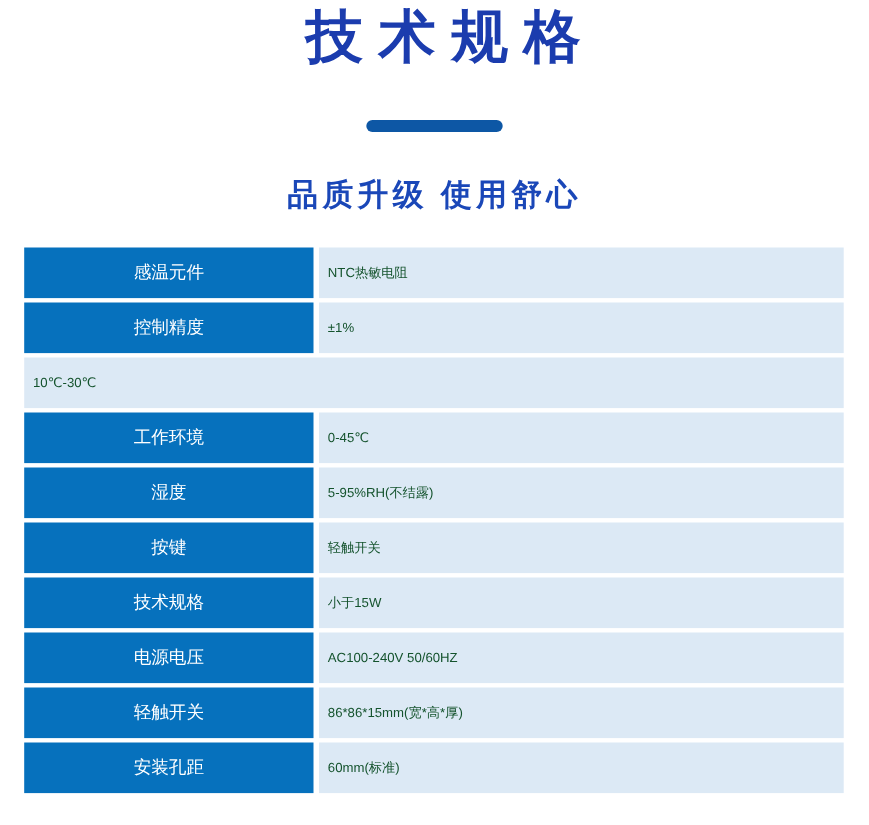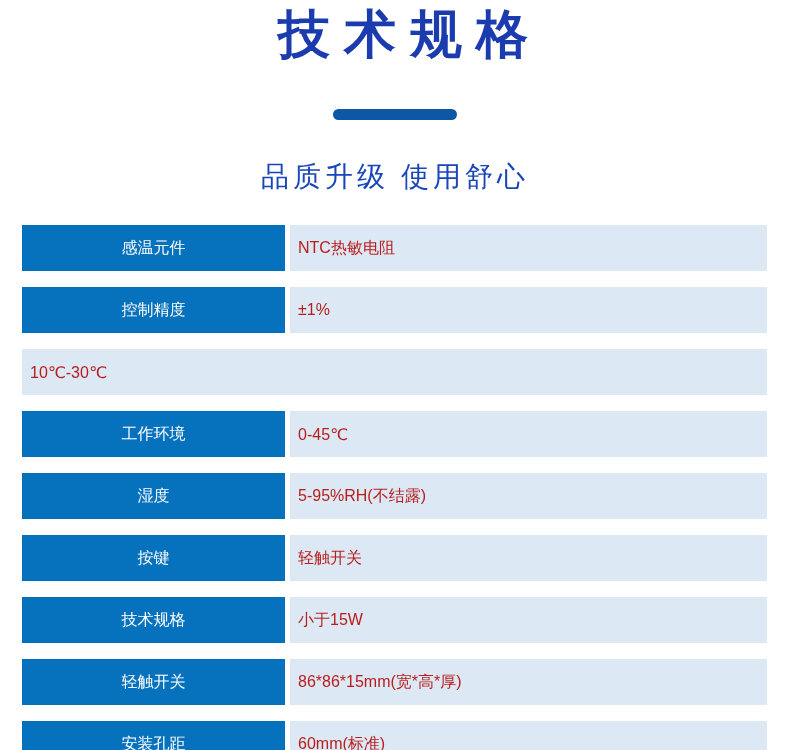--- a/index.html
+++ b/index.html
@@ -32,48 +32,48 @@
     width: 124px;
     height: 11px;
     border-radius: 6px;
     background: #0d57a5;
     margin: 47px auto 0 auto;
   }
   .subtitle {
     margin-top: 42px;
     font-size: 28px;
     line-height: 30px;
-    font-weight: 400;
+    font-weight: 700;
     letter-spacing: 4px;
     color: #1a47b8;
   }
   .spec-table {
     margin: 33px 23px 0 22px;
   }
   .spec-row {
     display: flex;
     height: 46px;
-    margin-bottom: 16px;
+    margin-bottom: 4px;
   }
   .spec-label {
     width: 263px;
     flex: 0 0 263px;
     background: #0671bd;
     color: #ffffff;
     font-size: 16px;
     display: flex;
     align-items: center;
     justify-content: center;
     margin-right: 5px;
   }
   .spec-value {
     flex: 1 1 auto;
     background: #dce9f5;
-    color: #b91c1c;
-    font-size: 16px;
+    color: #14532d;
+    font-size: 12px;
     display: flex;
     align-items: center;
     padding-left: 8px;
   }
 </style>
 </head>
 <body>
 
 <div class="page">
   <div class="header">
@@ -105,20 +105,24 @@
     </div>
       <div class="spec-row" style="">
       <div class="spec-label">按键</div>
       <div class="spec-value">轻触开关</div>
     </div>
       <div class="spec-row" style="">
       <div class="spec-label">技术规格</div>
       <div class="spec-value">小于15W</div>
     </div>
       <div class="spec-row" style="">
+      <div class="spec-label">电源电压</div>
+      <div class="spec-value">AC100-240V 50/60HZ</div>
+    </div>
+      <div class="spec-row" style="">
       <div class="spec-label">轻触开关</div>
       <div class="spec-value">86*86*15mm(宽*高*厚)</div>
     </div>
       <div class="spec-row" style="">
       <div class="spec-label">安装孔距</div>
       <div class="spec-value">60mm(标准)</div>
     </div>
     </div>
 </div>
 

